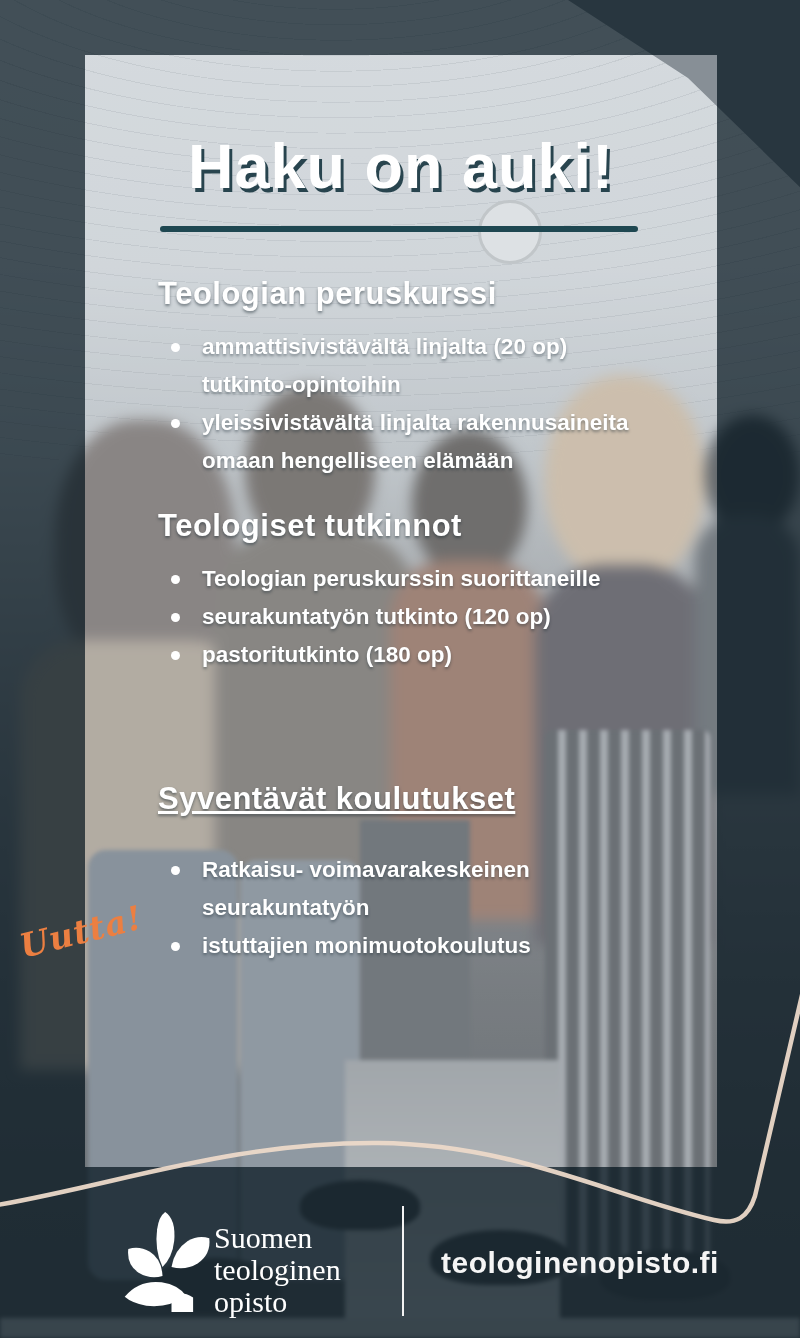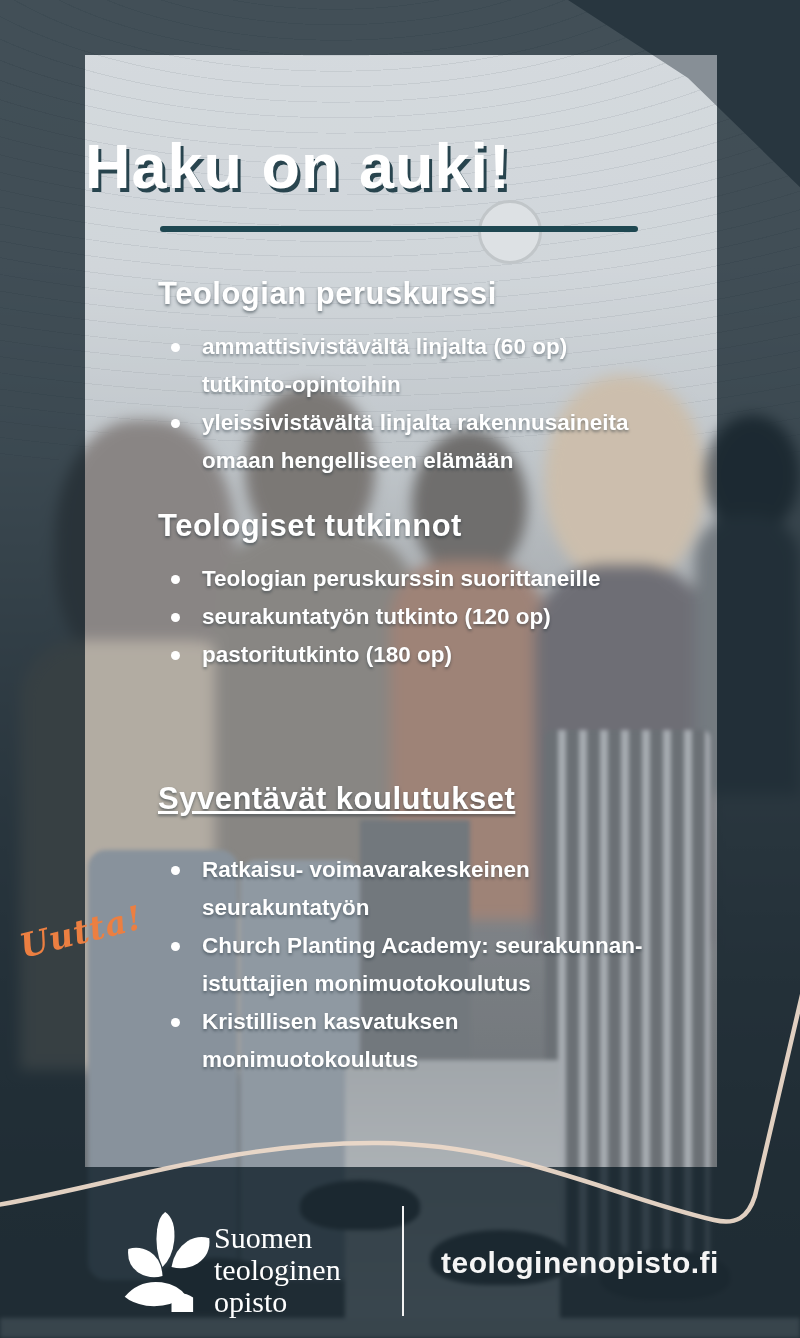--- a/index.html
+++ b/index.html
@@ -47,21 +47,21 @@
   .shade{position:absolute;background:rgba(27,42,51,.78);}
   .shade.top{left:0;top:0;width:800px;height:55px;}
   .shade.left{left:0;top:55px;width:85px;height:1112px;}
   .shade.right{left:717px;top:55px;width:83px;height:1112px;}
   .shade.bottom{left:0;top:1167px;width:800px;height:171px;}
   .panel{position:absolute;left:85px;top:55px;width:632px;height:1112px;
     background:rgba(232,237,240,.33);}
   
   .wave{position:absolute;inset:0;pointer-events:none;}
   
-  .title{position:absolute;left:85px;top:130px;width:632px;
+  .title{position:absolute;left:85px;top:130px;width:632px;text-align:center;
     font-size:63px;font-weight:700;color:#ffffff;letter-spacing:1px;
     text-shadow:3px 4px 0 rgba(21,52,62,.9);}
   .rule{position:absolute;left:160px;top:226px;width:478px;height:6px;
     background:#1e4751;border-radius:3px;}
   .content{position:absolute;left:158px;top:276px;width:500px;color:#ffffff;}
   .content h2{margin:0;font-size:31px;font-weight:700;letter-spacing:.5px;
     text-shadow:0 2px 3px rgba(25,40,48,.5);}
   .content h2.h2b{margin-top:28px;}
   .content h2.h2c{margin-top:107px;text-decoration:underline;}
   .content ul{list-style:none;margin:16px 0 0;padding:0;}
@@ -130,21 +130,21 @@
   </svg>
 
   <div class="title">Haku on auki!</div>
   <div class="rule"></div>
 
   <div class="content">
 
     <h2>Teologian peruskurssi</h2>
     <ul>
       <li>
-        <span>ammattisivistävältä linjalta (60 op)</span>
+        <span>ammattisivistävältä linjalta (20 op)</span>
         <span>tutkinto-opintoihin</span>
       </li>
       <li>
         <span>yleissivistävältä linjalta rakennusaineita</span>
         <span>omaan hengelliseen elämään</span>
       </li>
     </ul>
 
     <h2 class="h2b">Teologiset tutkinnot</h2>
     <ul>
@@ -159,26 +159,21 @@
       </li>
     </ul>
 
     <h2 class="h2c">Syventävät koulutukset</h2>
     <ul class="ul3">
       <li>
         <span>Ratkaisu- voimavarakeskeinen</span>
         <span>seurakuntatyön</span>
       </li>
       <li>
-        <span>Church Planting Academy: seurakunnan-</span>
         <span>istuttajien monimuotokoulutus</span>
-      </li>
-      <li>
-        <span>Kristillisen kasvatuksen</span>
-        <span>monimuotokoulutus</span>
       </li>
     </ul>
   </div>
 
   <div class="badge">Uutta!</div>
 
   <svg class="logo" width="90" height="114" viewBox="0 0 100 126" fill="#ffffff">
     <path d="M48 2 Q60 10 58 34 Q56 52 45 63 Q36 44 39 21 Q41 7 48 2 Z"></path>
     <path d="M97 31 Q99 49 84 59 Q71 67 55 63 Q58 44 73 34 Q85 27 97 31 Z"></path>
     <path d="M7 43 Q5 60 18 69 Q31 77 45 73 Q44 54 31 46 Q19 39 7 43 Z"></path>

